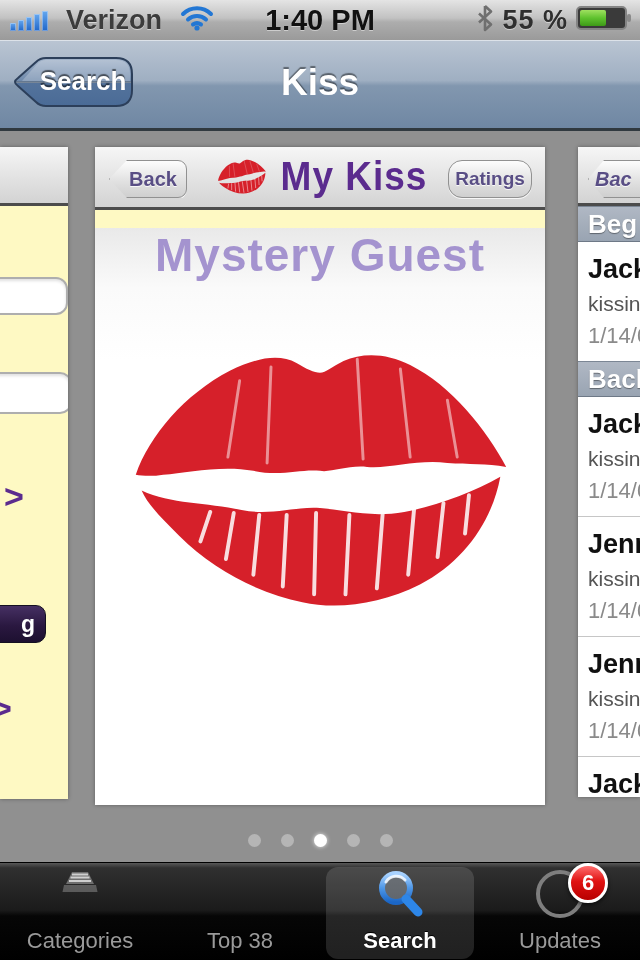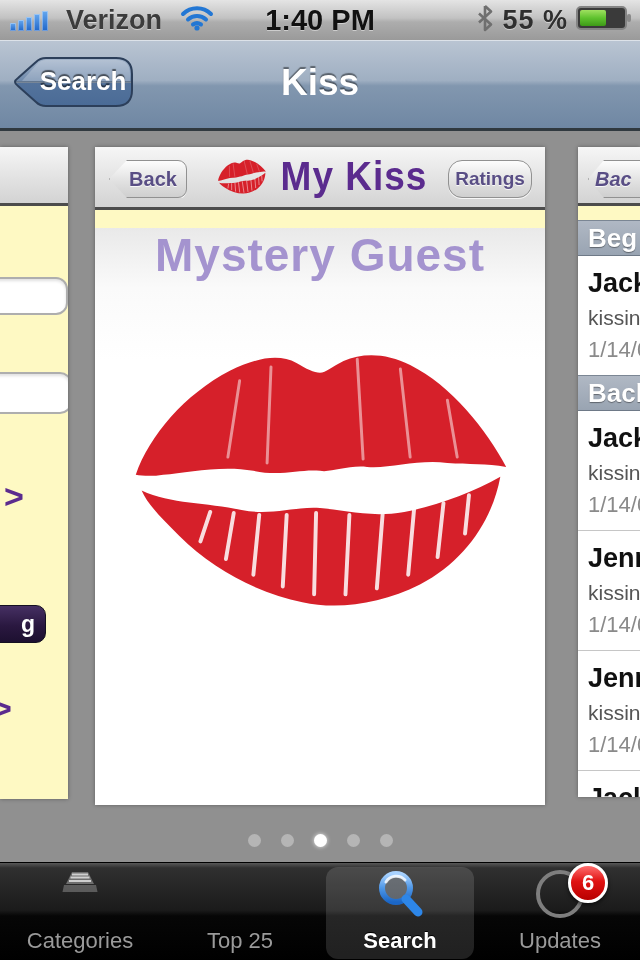--- a/index.html
+++ b/index.html
@@ -63,21 +63,21 @@
   
   .inp{position:absolute;background:#fff;border:2px solid #aeaeae;border-radius:12px;
     box-shadow:0 2px 3px rgba(0,0,0,.12) inset;}
   .chev{position:absolute;color:#5b2b8e;font-weight:bold;font-size:34px;}
   .frag-btn{position:absolute;left:-22px;top:458px;width:68px;height:38px;border-radius:10px;
     background:linear-gradient(180deg,#463063 0%,#2a1840 55%,#1d1030 100%);
     border:1px solid #141021;display:flex;align-items:center;justify-content:flex-end;
     color:#fff;font-weight:bold;font-size:23px;padding-right:10px;box-sizing:border-box;}
 
   
-  .r-list{position:relative;margin-top:14px;}
+  .r-list{position:relative;}
   .r-section{height:34px;line-height:34px;padding-left:10px;
     background:linear-gradient(180deg,#b0b8c4 0%,#99a4b2 100%);
     border-top:1px solid #7b8694;border-bottom:1px solid #6e7987;
     color:#fff;font-weight:bold;font-size:26px;text-shadow:0 1px 1px rgba(0,0,0,.4);}
   .r-item{padding:12px 0 12px 10px;background:#fff;}
   .r-item + .r-item{border-top:1px solid #c6c6c6;}
   .r-name{font-size:27px;font-weight:bold;color:#111;}
   .r-act{font-size:21px;color:#555;margin-top:7px;}
   .r-date{font-size:22px;color:#8a8a8a;margin-top:7px;}
 
@@ -312,21 +312,21 @@
       </span>
       <span class="tlabel">Categories</span>
 
     </div>
     <div class="tab">
       <span class="ticon">
         <svg width="56" height="52" viewBox="0 0 56 52">
           <polygon points="28,2 35.5,19.5 54,20.5 39.5,32.5 44.5,50 28,39.5 11.5,50 16.5,32.5 2,20.5 20.5,19.5" fill="url(#gGray)"></polygon>
         </svg>
       </span>
-      <span class="tlabel">Top 25</span>
+      <span class="tlabel">Top 38</span>
 
     </div>
     <div class="tab selected">
       <span class="hl"></span>
       <span class="ticon">
         <svg width="56" height="52" viewBox="0 0 56 52">
           <defs>
             <linearGradient id="gBlue" x1="0" y1="0" x2="0" y2="1">
               <stop offset="0" stop-color="#a8d2ff"></stop>
                 <stop offset="0.5" stop-color="#4e97e8"></stop>

